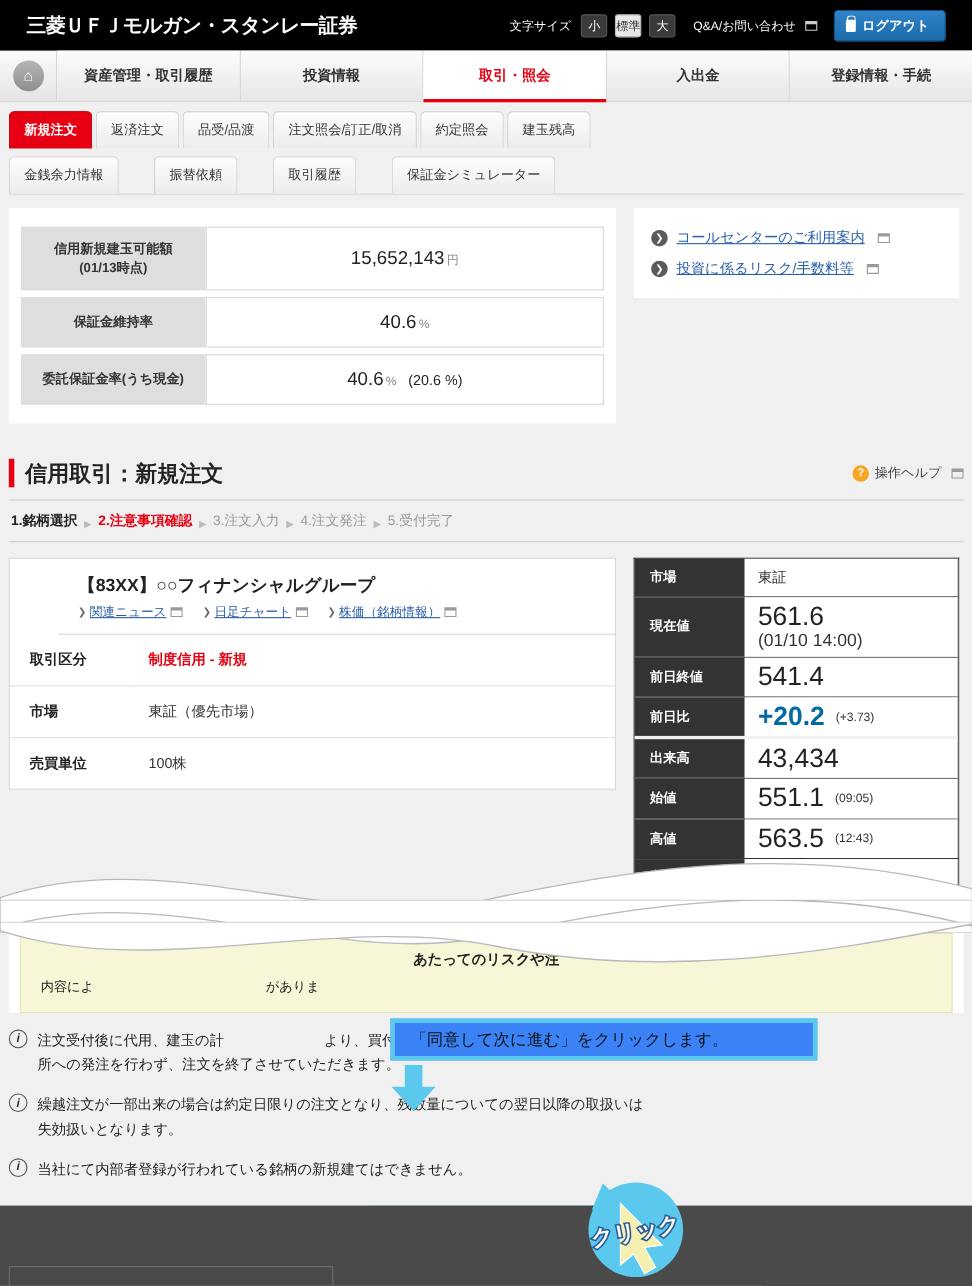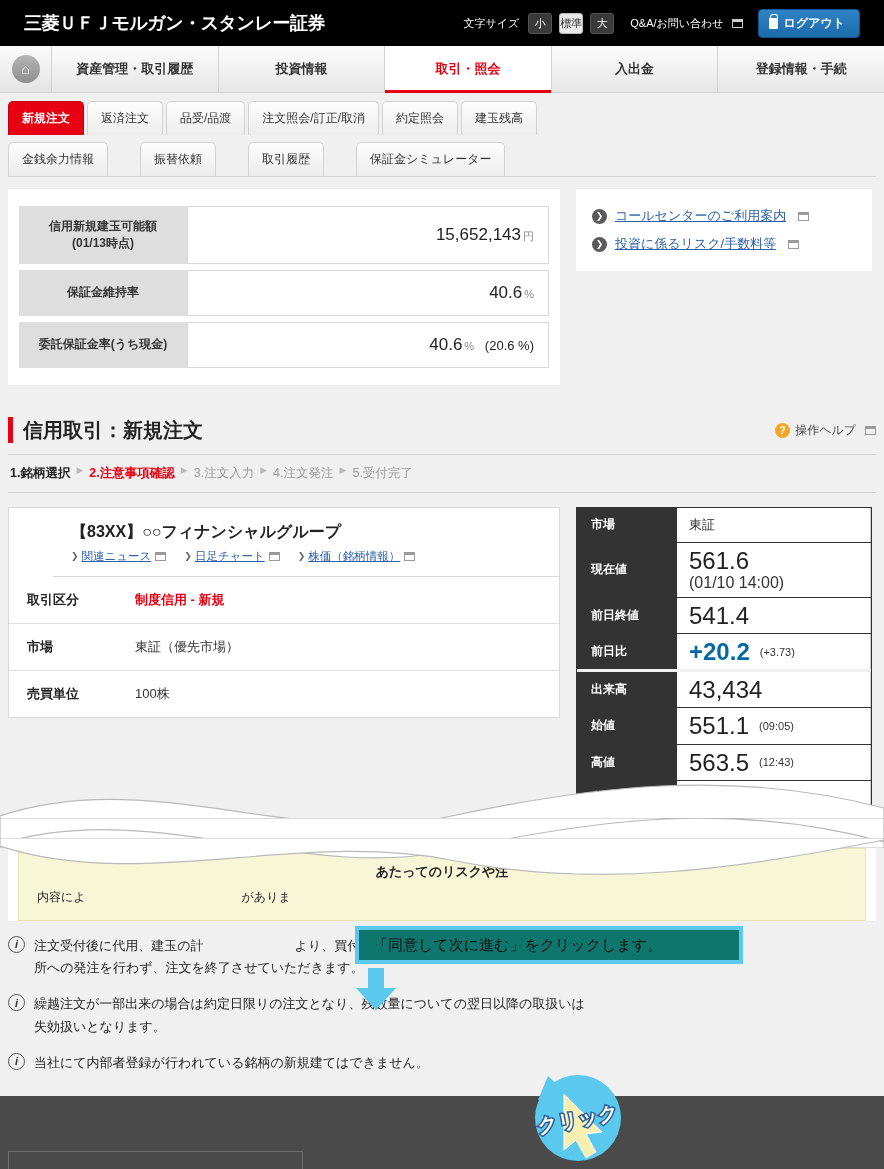--- a/index.html
+++ b/index.html
@@ -87,21 +87,21 @@
 
   .white-card { background: #fff; padding: 11px; }
 
   table.kv { width: 100%; border-collapse: separate; border-spacing: 0 6px; }
   table.kv td { vertical-align: middle; }
   .kv-th {
     width: 168px; background: #dedede; text-align: center; font-size: 12px;
     font-weight: bold; color: #333; padding: 12px 6px; line-height: 1.4;
   }
   .kv-td {
-    background: #fff; border: 1px solid #d8d8d8; text-align: right;
+    background: #fff; border: 1px solid #d8d8d8; text-align: center;
     padding: 12px 14px; font-size: 17px; color: #222;
   }
   .unit { font-size: 11px; color: #888; margin-left: 2px; }
 
   
   .links-panel { background: #fff; padding: 18px 16px; }
   .lrow { display: flex; align-items: center; gap: 8px; margin-bottom: 10px; }
   .lrow:last-child { margin-bottom: 0; }
   .arrow-ico {
     width: 15px; height: 15px; border-radius: 50%; background: #5a5a5a;
@@ -119,21 +119,21 @@
   .sec-head { display: flex; align-items: center; padding-bottom: 10px; }
   .sec-bar { width: 5px; height: 26px; background: #e60012; margin-right: 10px; }
   .sec-title { font-size: 20px; font-weight: bold; color: #222; }
   .help-link { margin-left: auto; display: flex; align-items: center; gap: 5px; font-size: 12px; color: #444; cursor:pointer;}
   .help-ico {
     width: 15px; height: 15px; border-radius: 50%; background: #f5a623; color: #fff;
     font-size: 10px; font-weight: bold; display: flex; align-items: center; justify-content: center;
   }
   .steps {
     border-top: 1px solid #cfcfcf; border-bottom: 1px solid #cfcfcf;
-    padding: 10px 2px; font-size: 12.5px; color: #999; display: flex; align-items: flex-start; gap: 6px;
+    padding: 10px 2px; font-size: 12.5px; color: #999; display: flex; align-items: flex-end; gap: 6px;
   }
   .step.done { color: #222; font-weight: bold; }
   .step.current { color: #e60012; font-weight: bold; }
   .step-sep { color: #bbb; font-size: 9px; }
 
   
   .stock-card { background: #fff; border: 1px solid #d8d8d8; }
   .stock-head { padding: 14px 18px 12px 18px; border-bottom: 1px solid #d8d8d8; margin-left: 44px; }
   .stock-name { font-size: 16px; font-weight: bold; color: #222; margin-bottom: 6px; }
   .stock-links { display: flex; gap: 18px; font-size: 11.5px; align-items: center; }
@@ -196,21 +196,21 @@
   }
   .btn-next {
     width: 208px; height: 42px; background: #e8121c; border: 1px solid #b8000c; border-radius: 3px;
     color: #fff; font-size: 15px; font-weight: bold; cursor: pointer;
     display: flex; align-items: center; justify-content: center;
   }
 
   
   .callout {
     position: absolute; left: 355px; top: 926px; width: 388px; height: 38px;
-    background: #0f766e; border: 4px solid #5bc8ee; display: flex; align-items: center;
+    background: #3b82f6; border: 4px solid #5bc8ee; display: flex; align-items: center;
     padding-left: 14px; font-size: 15px; color: #111; z-index: 6;
   }
   .callout-arrow { position: absolute; left: 354px; top: 968px; z-index: 6; }
 
   .click-bubble { position: absolute; left: 530px; top: 1070px; z-index: 7; }
 
   
   .footer { position: absolute; left: 0; top: 1096px; width: 884px; height: 73px; background: #4a4a4a; }
   .footer-box { position: absolute; left: 8px; top: 55px; width: 295px; height: 30px; border: 1px solid #6e6e6e; }
 </style>

